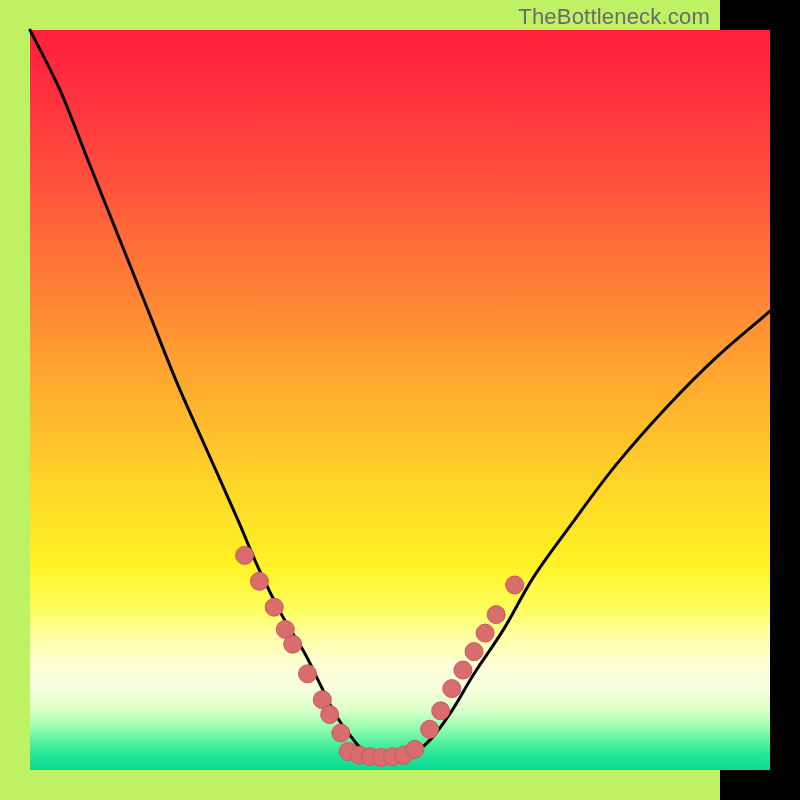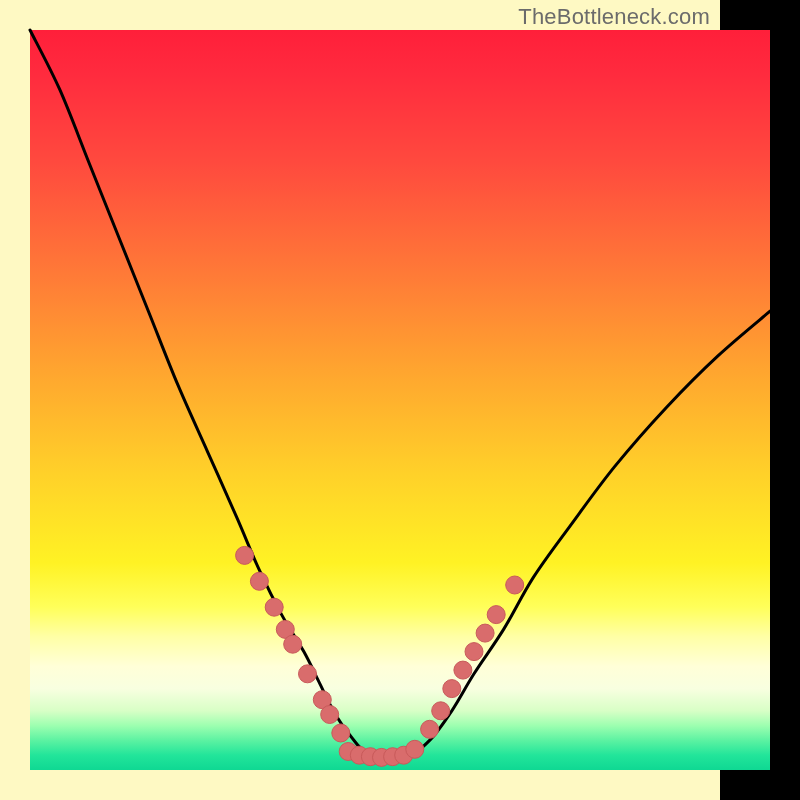--- a/index.html
+++ b/index.html
@@ -8,21 +8,21 @@
     width: 800px;
     height: 800px;
     background: #000;
     font-family: Arial, Helvetica, sans-serif;
     overflow: hidden;
   }
   .stage {
     position: relative;
     width: 720px;
     height: 800px;
-    background: #fef9c3;
+    background: #bef264;
   }
   .plot-area {
     position: absolute;
     left: 30px;
     top: 30px;
     width: 740px;
     height: 740px;
     
     background: linear-gradient(to bottom,
       #ff1f3a 0%,

